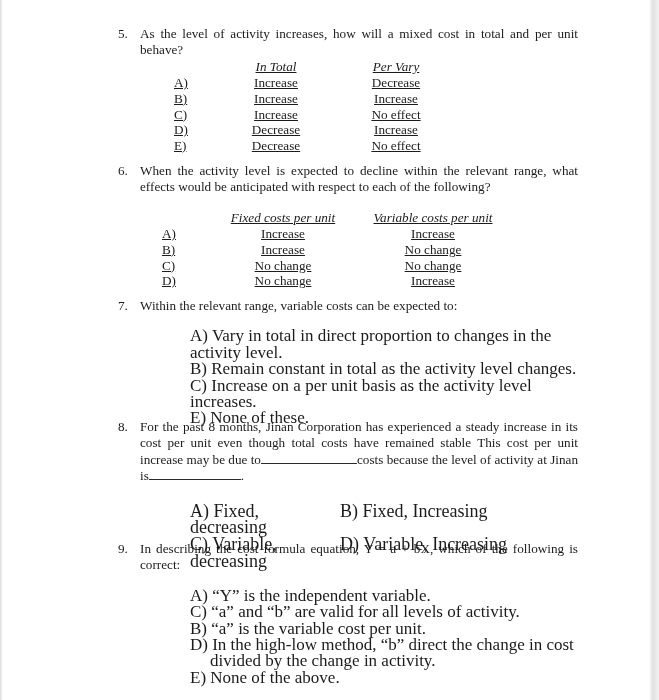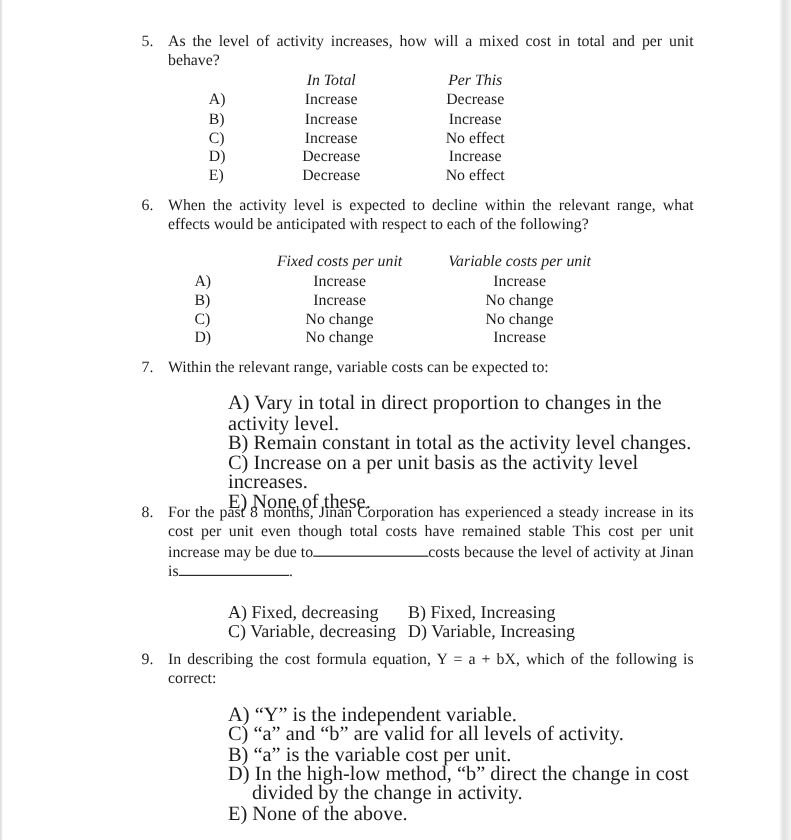--- a/index.html
+++ b/index.html
@@ -65,20 +65,21 @@
     text-align: justify;
     text-justify: inter-word;
   }
 
   
   .opt-table {
     margin-left: 22px;
     border-collapse: collapse;
     font-size: 13.2px;
     line-height: 15.6px;
+    text-decoration: underline;
   }
   .opt-table td {
     padding: 0;
     white-space: nowrap;
   }
   .opt-table .c-letter {
     width: 42px;
     text-align: left;
     padding-left: 34px;
   }
@@ -113,21 +114,21 @@
   }
   .ans-list .ans.indent2 {
     padding-left: 20px;
     text-indent: -20px;
   }
 
   
   .ans-grid {
     margin-left: 72px;
     margin-top: 18px;
-    font-size: 15px;
+    font-size: 18px;
     line-height: 16.8px;
     display: grid;
     grid-template-columns: 150px auto;
     column-gap: 0px;
   }
 
   .blank {
     display: inline-block;
     border-bottom: 1px solid #2a2a2a;
     vertical-align: baseline;
@@ -149,21 +150,21 @@
     <div class="q" style="top:26px;">
       <div class="q-head">
         <div class="q-num">5.</div>
         <div class="q-text">As the level of activity increases, how will a mixed cost in total and per unit behave?</div>
       </div>
       <table class="opt-table t5">
         <thead>
           <tr>
             <td class="c-letter"></td>
             <td class="c-v1">In Total</td>
-            <td class="c-v2">Per This</td>
+            <td class="c-v2">Per Vary</td>
           </tr>
         </thead>
         <tbody>
           <tr>
             <td class="c-letter">A)</td>
             <td class="c-v1">Increase</td>
             <td class="c-v2">Decrease</td>
           </tr>
           <tr>
             <td class="c-letter">B)</td>

